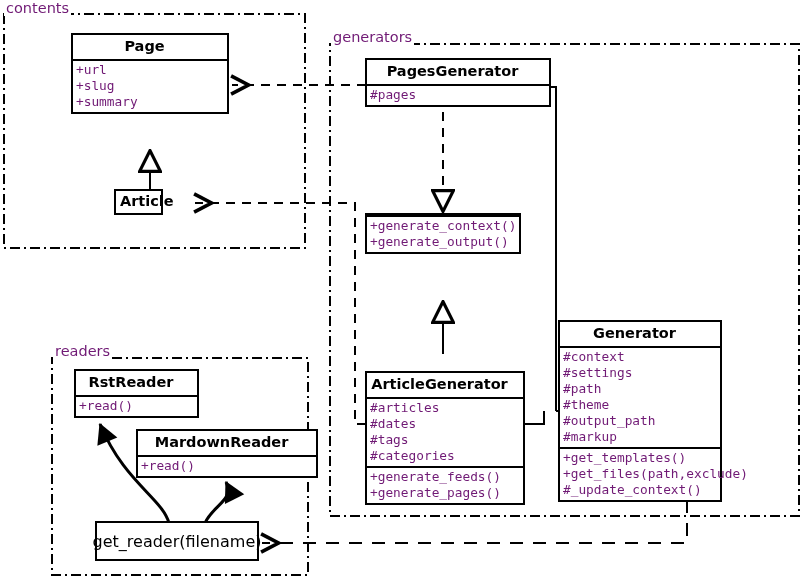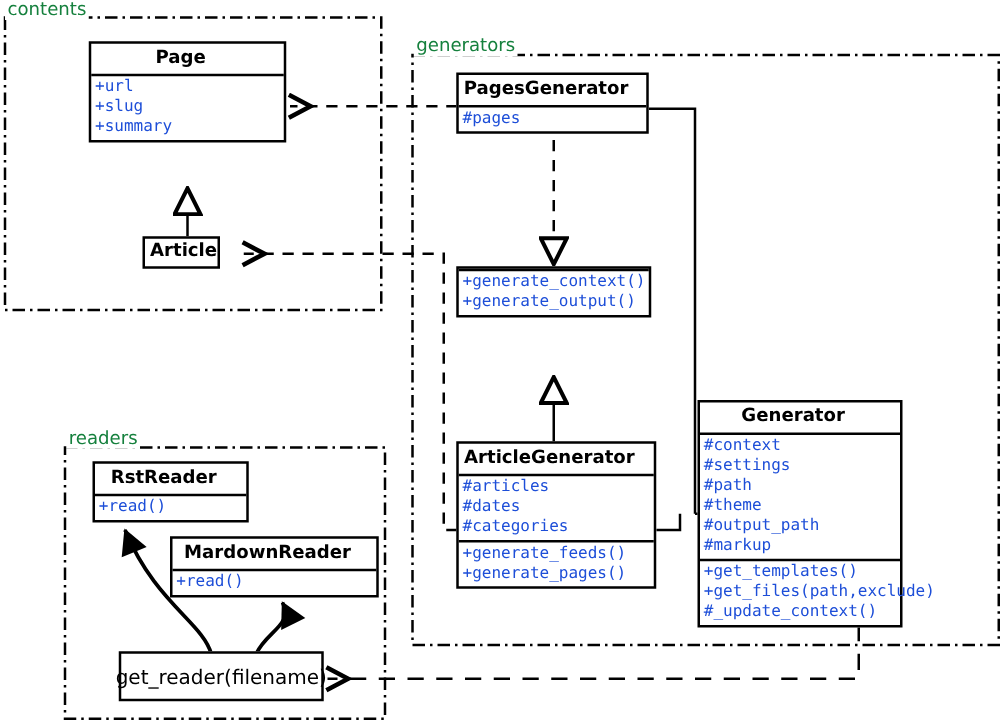--- a/index.html
+++ b/index.html
@@ -19,21 +19,21 @@
     position: absolute;
     left: 0; top: 0;
     width: 803px;
     height: 579px;
   }
   
   .pkg-label {
     position: absolute;
     font-family: "DejaVu Sans", sans-serif;
     font-size: 14.5px;
-    color: #15803d;
+    color: #701a75;
     background: #ffffff;
     padding: 0 2px;
     z-index: 5;
     white-space: nowrap;
   }
   
   .uml-box {
     position: absolute;
     box-sizing: border-box;
     background: #ffffff;
@@ -57,21 +57,21 @@
     font-size: 12.5px;
     line-height: 1.2;
   }
   .uml-sect {
     box-sizing: border-box;
     border-top: 2px solid #000;
     padding: 1px 2px 2px 3px;
     font-family: "DejaVu Sans Mono", monospace;
     font-size: 12.8px;
     line-height: 16px;
-    color: #1d4ed8;
+    color: #701a75;
     white-space: nowrap;
   }
   .uml-sect div { white-space: nowrap; }
   .plain-box {
     position: absolute;
     box-sizing: border-box;
     background: #ffffff;
     border: 2px solid #000;
     z-index: 6;
     display: flex;
@@ -165,43 +165,44 @@
 
   <div class="uml-box" style="left:71px; top:33px; width:158px;">
     <div class="uml-title">Page</div>
     <div class="uml-sect">
       <div>+url</div>
       <div>+slug</div>
       <div>+summary</div>
     </div>
   </div>
 
-  <div class="uml-box" style="left:114px; top:189px; width:62px;">
+  <div class="uml-box" style="left:114px; top:189px; width:49px;">
     <div class="uml-title" style="padding:2px 4px 3px 4px;">Article</div>
   </div>
 
-  <div class="uml-box" style="left:365px; top:58px; width:154px;">
+  <div class="uml-box" style="left:365px; top:58px; width:186px;">
     <div class="uml-title">PagesGenerator</div>
     <div class="uml-sect">
       <div>#pages</div>
     </div>
   </div>
 
   <div class="uml-box" style="left:365px; top:213px; width:156px;">
     <div class="uml-sect">
       <div>+generate_context()</div>
       <div>+generate_output()</div>
     </div>
   </div>
 
-  <div class="uml-box" style="left:365px; top:353px; width:160px;">
+  <div class="uml-box" style="left:365px; top:371px; width:160px;">
     <div class="uml-title">ArticleGenerator</div>
     <div class="uml-sect">
       <div>#articles</div>
       <div>#dates</div>
+      <div>#tags</div>
       <div>#categories</div>
     </div>
     <div class="uml-sect">
       <div>+generate_feeds()</div>
       <div>+generate_pages()</div>
     </div>
   </div>
 
   <div class="uml-box" style="left:558px; top:320px; width:164px;">
     <div class="uml-title">Generator</div>
@@ -220,21 +221,21 @@
     </div>
   </div>
 
   <div class="uml-box" style="left:74px; top:369px; width:125px;">
     <div class="uml-title">RstReader</div>
     <div class="uml-sect">
       <div>+read()</div>
     </div>
   </div>
 
-  <div class="uml-box" style="left:136px; top:429px; width:167px;">
+  <div class="uml-box" style="left:136px; top:429px; width:182px;">
     <div class="uml-title">MardownReader</div>
     <div class="uml-sect">
       <div>+read()</div>
     </div>
   </div>
 
   <div class="plain-box" style="left:95px; top:521px; width:164px; height:40px;">
     <span>get_reader(filename)</span>
   </div>
 

